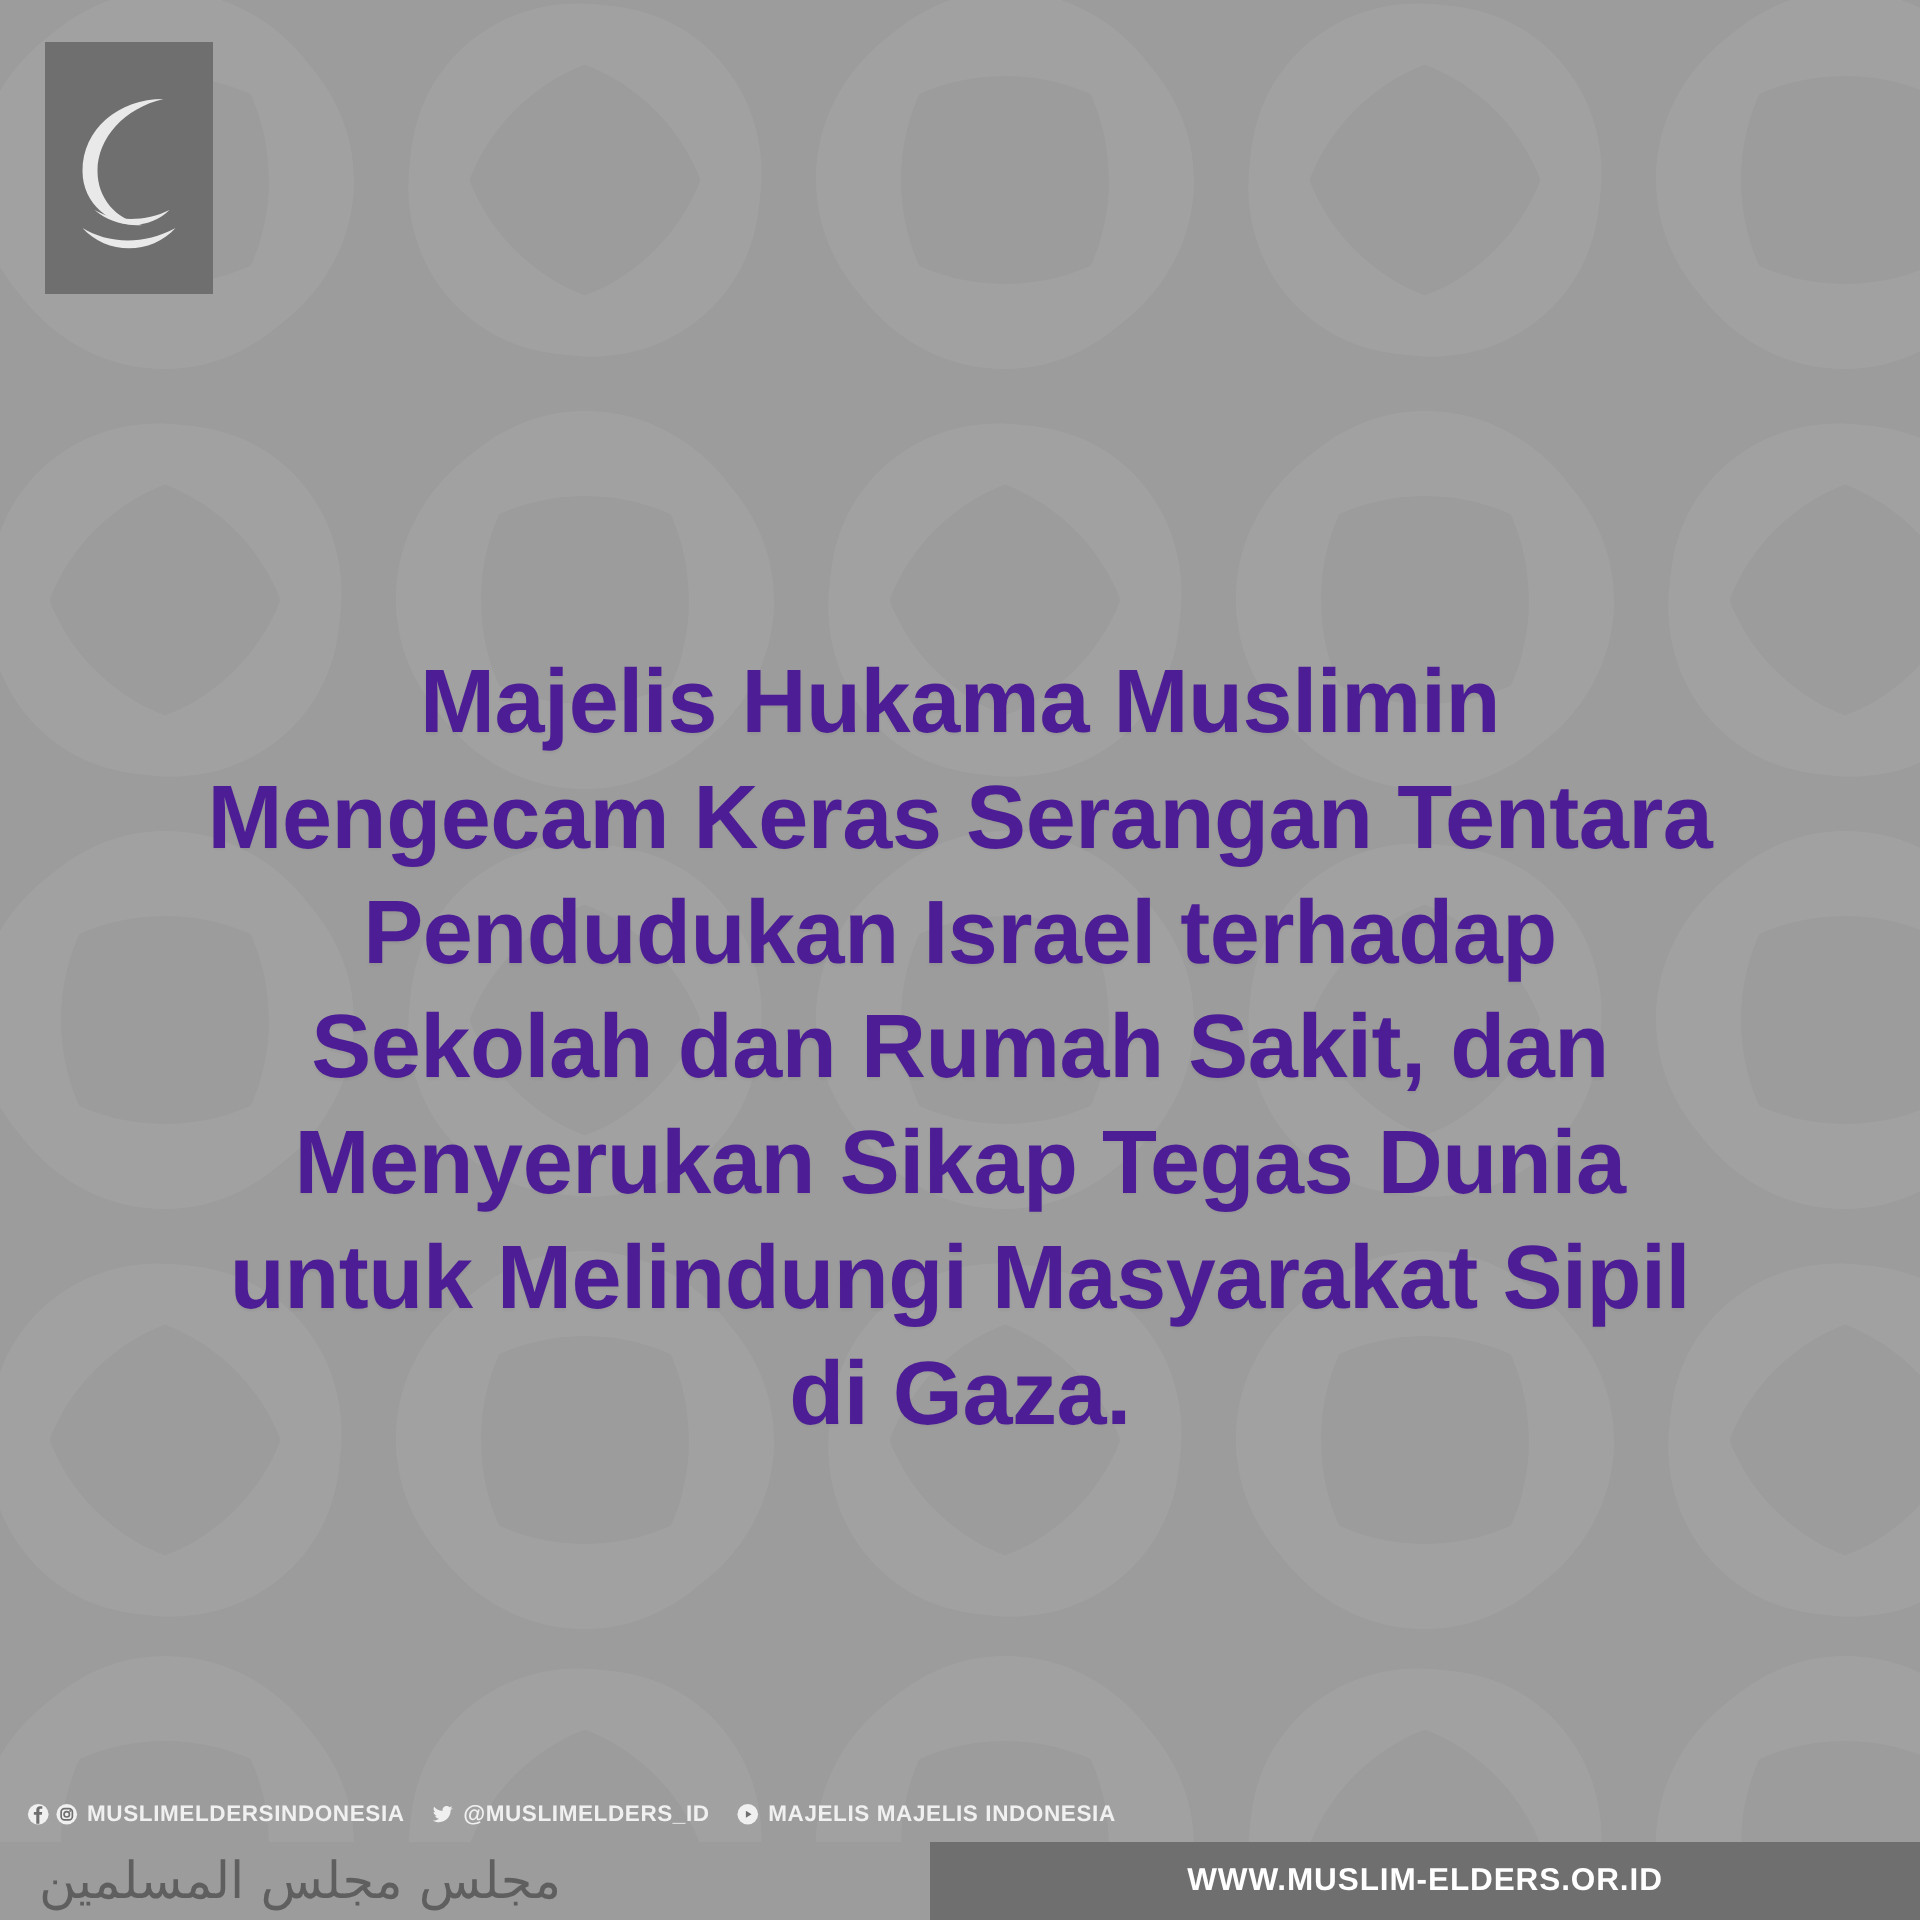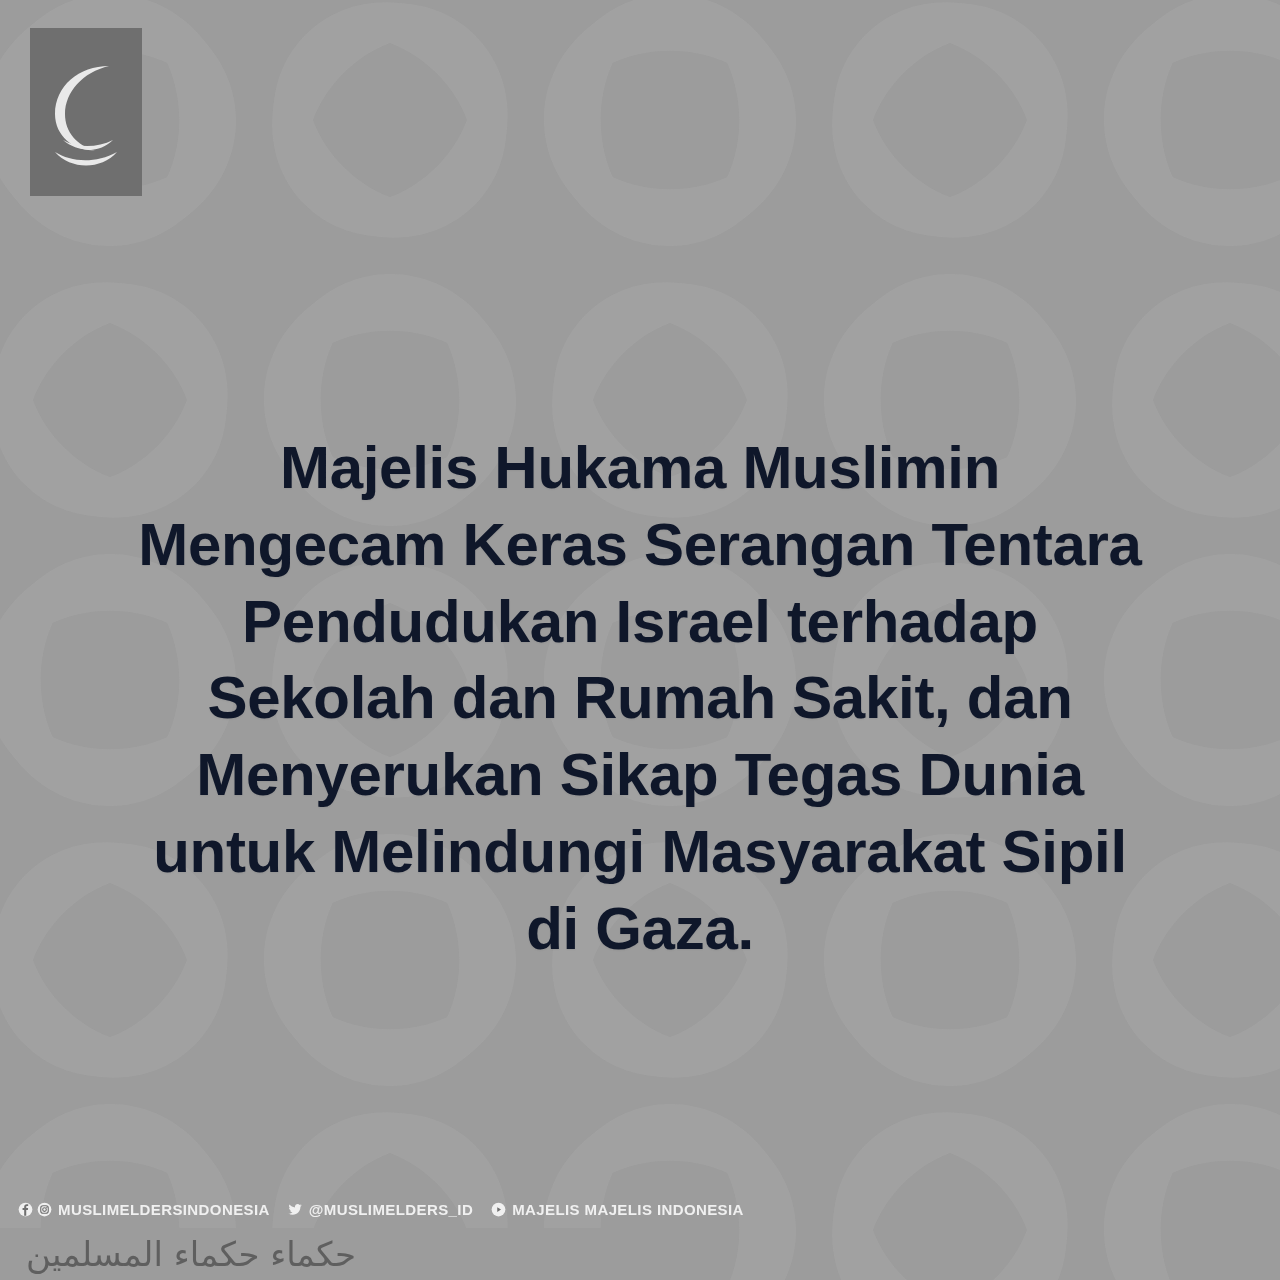--- a/index.html
+++ b/index.html
@@ -47,21 +47,21 @@
   
   .headline-wrap {
     position: absolute;
     left: 0;
     right: 0;
     top: 430px;
     padding: 0 120px;
     text-align: center;
   }
   .headline {
-    color: #0f172a;
+    color: #4c1d95;
     font-size: 60px;
     line-height: 1.28;
     font-weight: bold;
     letter-spacing: -0.3px;
     margin: 0;
     text-shadow: 0 1px 2px rgba(0,0,0,0.06);
   }
 
   
   .social-bar {
@@ -240,17 +240,20 @@
           <path d="M10 8.2l6 3.8-6 3.8z" fill="#6f6f6f"></path>
         </svg>
       </span>
       <span>MAJELIS MAJELIS INDONESIA</span>
     </div>
 
   </div>
 
   <div class="bottom-strip">
     <div class="kufi-zone">
-      <div class="kufi">حكماء حكماء المسلمين</div>
+      <div class="kufi">مجلس مجلس المسلمين</div>
+    </div>
+    <div class="url-zone">
+      <div class="url-text">WWW.MUSLIM-ELDERS.OR.ID</div>
     </div>
   </div>
 
 </div>
 
 </body></html>

